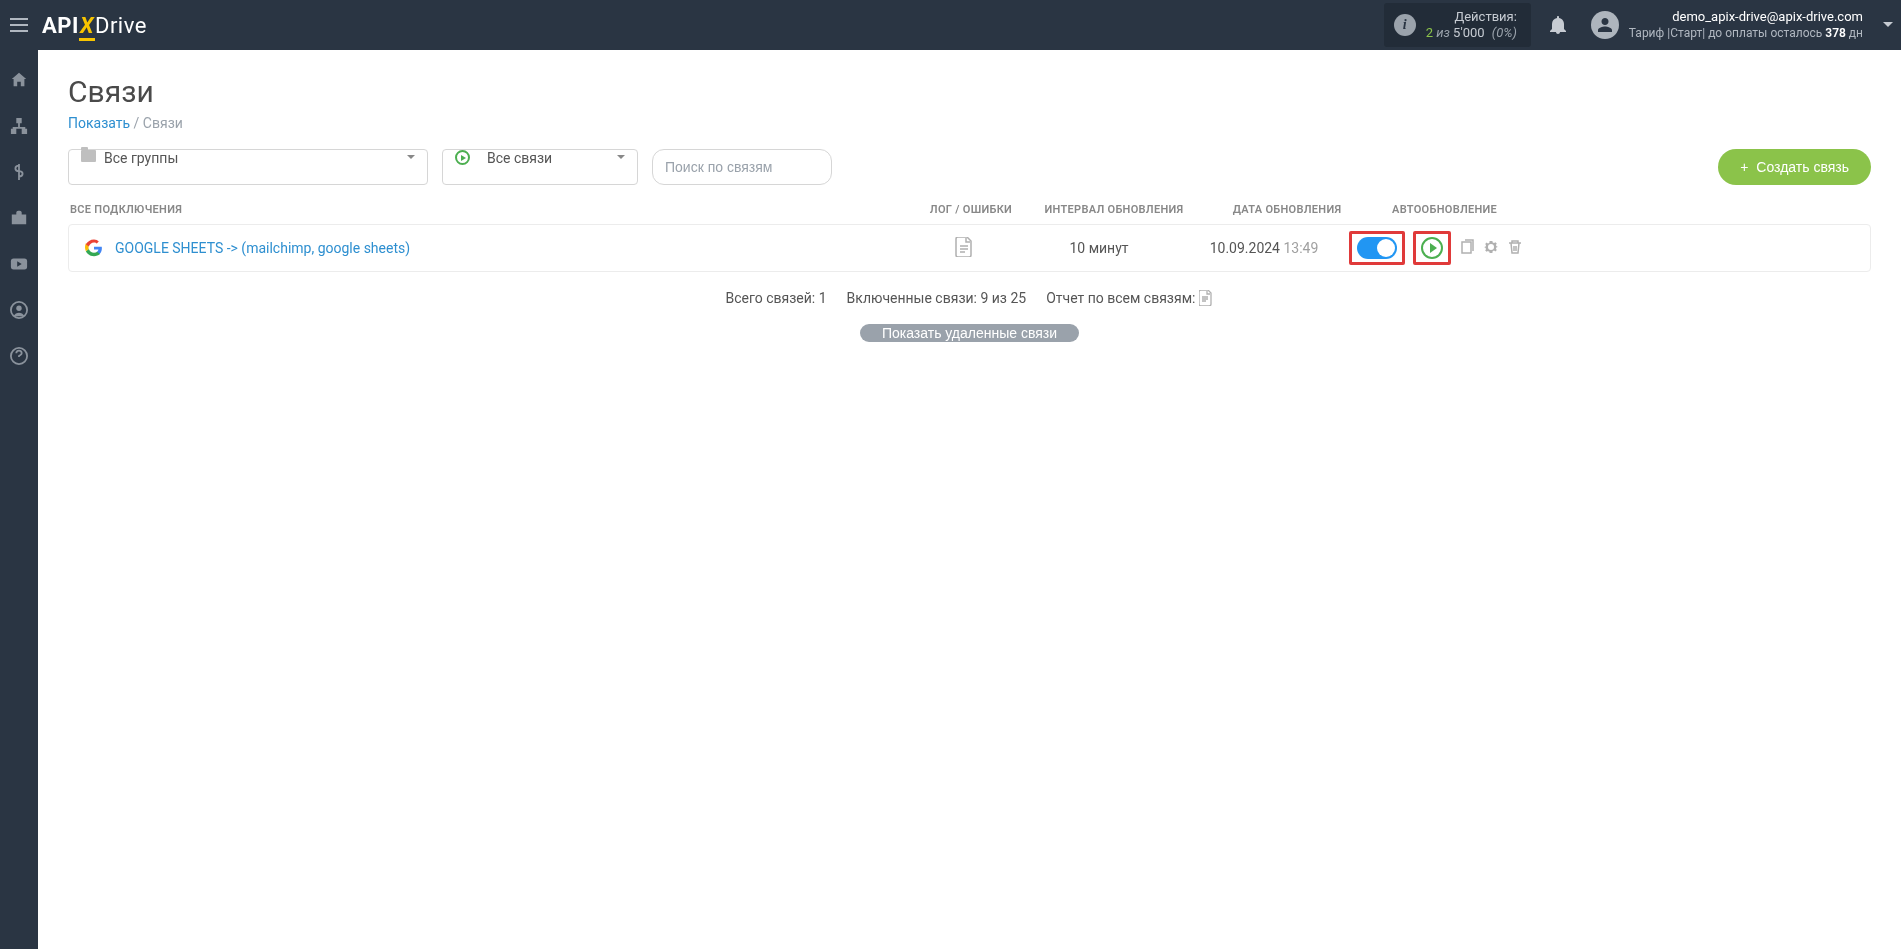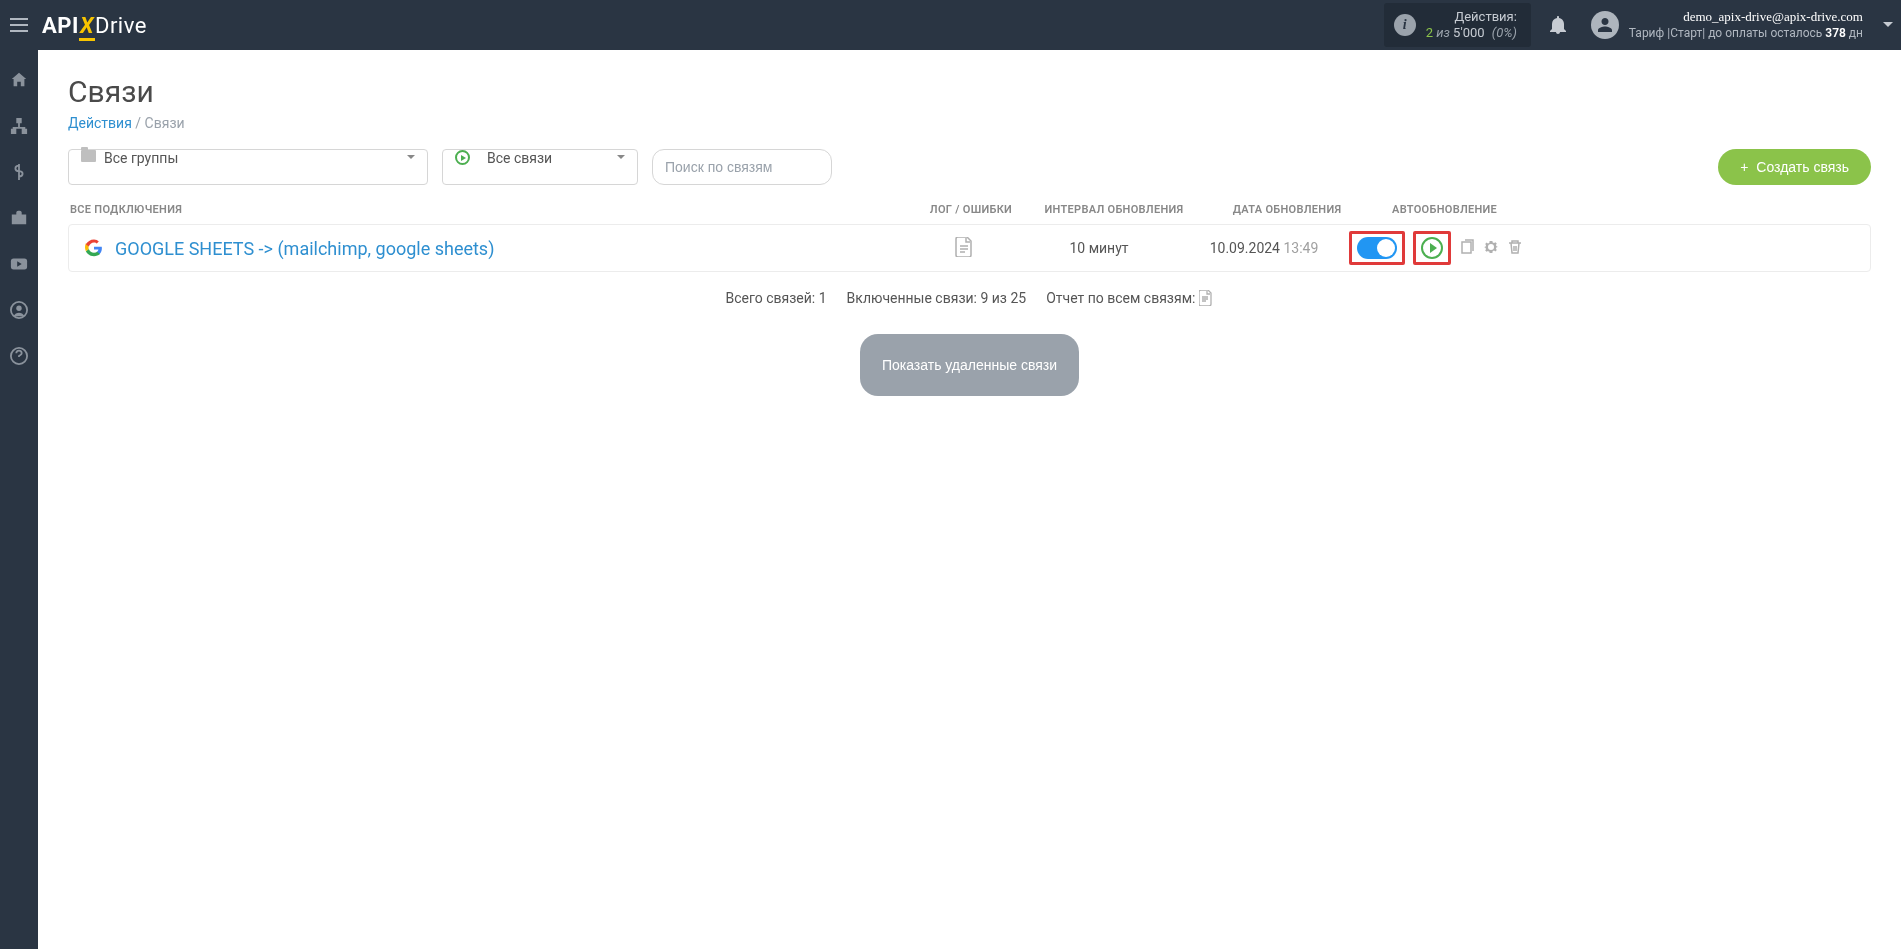--- a/index.html
+++ b/index.html
@@ -33,21 +33,21 @@
   .actions-text .cnt{ color:#8bc34a;}
   .actions-text .of{ color:#9aa2ab; font-style:italic;}
   .actions-text .limit{ color:#c6cbd2;}
   .actions-text .pct{ color:#9aa2ab; font-style:italic; margin-left:4px;}
   .bell { width:30px; display:flex; align-items:center; justify-content:center; cursor:pointer;}
   .bell svg{ fill:#c6cbd2;}
   .user-block{ display:flex; align-items:center; gap:10px; padding:0 18px; cursor:pointer;}
   .avatar{ width:28px; height:28px; border-radius:50%; background:#aeb5bd; display:flex; align-items:center; justify-content:center;}
   .avatar svg{ fill:#2a3543;}
   .user-info{ font-size:13px; line-height:1.25;}
-  .user-email{ color:#fff;font-family:Liberation Serif, serif;}
+  .user-email{ color:#fff;}
   .user-plan{ color:#b0b7c0; font-size:12px;}
   .user-plan .days{ color:#fff; font-weight:600;}
   .user-chev{ display:flex; align-items:center; padding-right:6px;}
   .user-chev svg{ fill:#c6cbd2;}
   
   .layout{ display:flex; min-height: calc(100vh - 50px);}
   .sidebar{ width:38px; background:#2a3543; display:flex; flex-direction:column; align-items:center; padding-top:18px; gap:22px;}
   .side-item{ width:38px; height:24px; display:flex; align-items:center; justify-content:center; cursor:pointer;}
   .side-item svg{ fill:#8a929c; width:18px; height:18px;}
   
@@ -71,38 +71,38 @@
   .create-btn{ margin-left:auto; height:36px; background:#8bc34a; color:#fff; border:none; border-radius:18px; padding:0 22px; font-size:14px; cursor:pointer; display:flex; align-items:center; gap:8px;}
   .table-header{ display:flex; font-size:11px; font-weight:600; color:#888; letter-spacing:0.3px; padding:0 0 8px 0;gap:8px;}
   .col-name{ width:840px; padding-left:2px;}
   .col-log{ width:110px; text-align:center;}
   .col-int{ width:160px; text-align:center;}
   .col-date{ width:170px; text-align:center;}
   .col-auto{ width:200px; text-align:left; padding-left:12px;}
   .table-row{ border:1px solid #ececec; border-radius:4px; display:flex; align-items:center; height:48px; background:#fff;}
   .row-name{ width:840px; display:flex; align-items:center; gap:12px; padding-left:16px;}
   .g-icon{ width:18px; height:18px; display:inline-flex; align-items:center; justify-content:center;}
-  .conn-link{ color:#2e8fd0; text-decoration:none; font-size:18px;}
+  .conn-link{ color:#2e8fd0; text-decoration:none; font-size:14px;}
   .row-log{ width:110px; display:flex; justify-content:center;}
   .row-log svg{ fill:#b0b0b0; cursor:pointer;}
   .row-int{ width:160px; text-align:center; color:#555;}
   .row-date{ width:170px; text-align:center; color:#555;}
   .row-date .time{ color:#a0a0a0;}
   .row-actions{ width:200px; display:flex; align-items:center; gap:8px; padding-left:0;}
   .toggle{ width:40px; height:22px; background:#2196F3; border-radius:11px; position:relative; cursor:pointer;}
   .toggle:after{ content:""; width:18px; height:18px; background:#fff; border-radius:50%; position:absolute; top:2px; right:2px;}
   .highlight-box{ border:3px solid #e03a3a; padding:3px 5px; border-radius:2px; display:flex; align-items:center;}
   .play-round{ width:22px; height:22px; border:2px solid #4CAF50; border-radius:50%; display:flex; align-items:center; justify-content:center; cursor:pointer;}
   .play-round:after{ content:""; width:0; height:0; border-left:7px solid #4CAF50; border-top:5px solid transparent; border-bottom:5px solid transparent; margin-left:2px;}
   .action-ic{ cursor:pointer;}
   .action-ic svg{ fill:#b0b0b0; width:16px; height:16px;}
   .summary{ text-align:center; margin-top:18px; font-size:14px; color:#555; display:flex; justify-content:center; gap:20px; align-items:center;}
   .summary .rep-link{ display:flex; align-items:center; gap:4px; color:#555;}
   .summary .rep-link svg{ fill:#b0b0b0;}
-  .show-deleted{ display:block; margin:28px auto 0; background:#9aa2ab; color:#fff; border:none; border-radius:18px; padding:23px 22px; font-size:14px; cursor:pointer;}
+  .show-deleted{ display:block; margin:18px auto 0; background:#9aa2ab; color:#fff; border:none; border-radius:18px; padding:1px 22px; font-size:14px; cursor:pointer;}
 </style>
 </head>
 <body>
 
 <div class="topbar">
   <div class="menu-btn">
     <svg width="18" height="14" viewBox="0 0 18 14">
         <rect width="18" height="2"></rect>
         <rect y="6" width="18" height="2"></rect>
         <rect y="12" width="18" height="2"></rect>
@@ -193,21 +193,21 @@
         <svg viewBox="0 0 20 20">
           <circle cx="10" cy="10" r="9" fill="none" stroke="#8a929c" stroke-width="2"></circle>
           <path d="M7 7c0-2 1-3 3-3s3 1 3 3-2 2-3 3v1M10 15h0" stroke="#8a929c" stroke-width="2" fill="none"></path>
         </svg>
       </div>
   </div>
 
   <div class="content">
     <h1 class="page-title">Связи</h1>
     <div class="breadcrumb">
-      <a href="#">Действия</a>
+      <a href="#">Показать</a>
       <span> / </span>
       <span>Связи</span>
     </div>
 
     <div class="filters">
       <div class="select-box groups">
         <span class="folder-ic"></span>
         <span class="sel-label">Все группы</span>
         <span class="chev"><svg viewBox="0 0 12 12">
               <path d="M2 4l4 4 4-4"></path>

